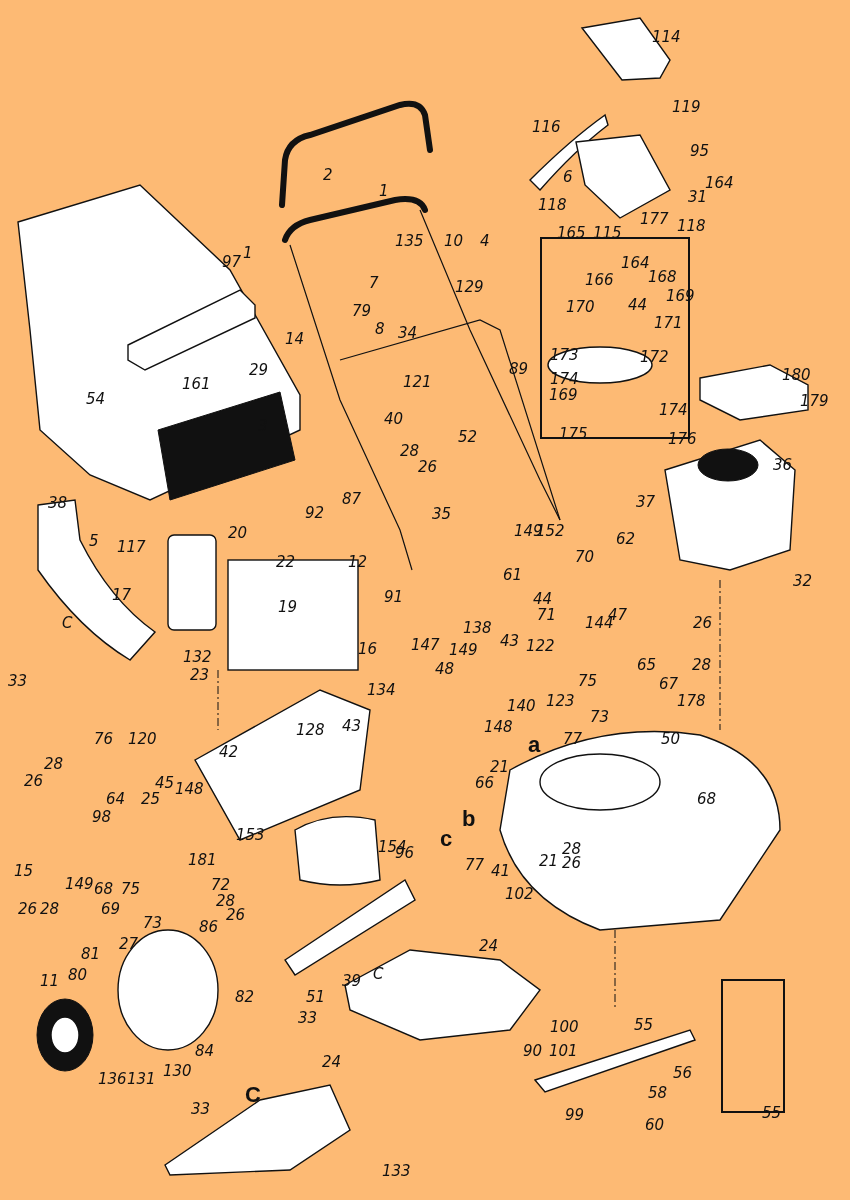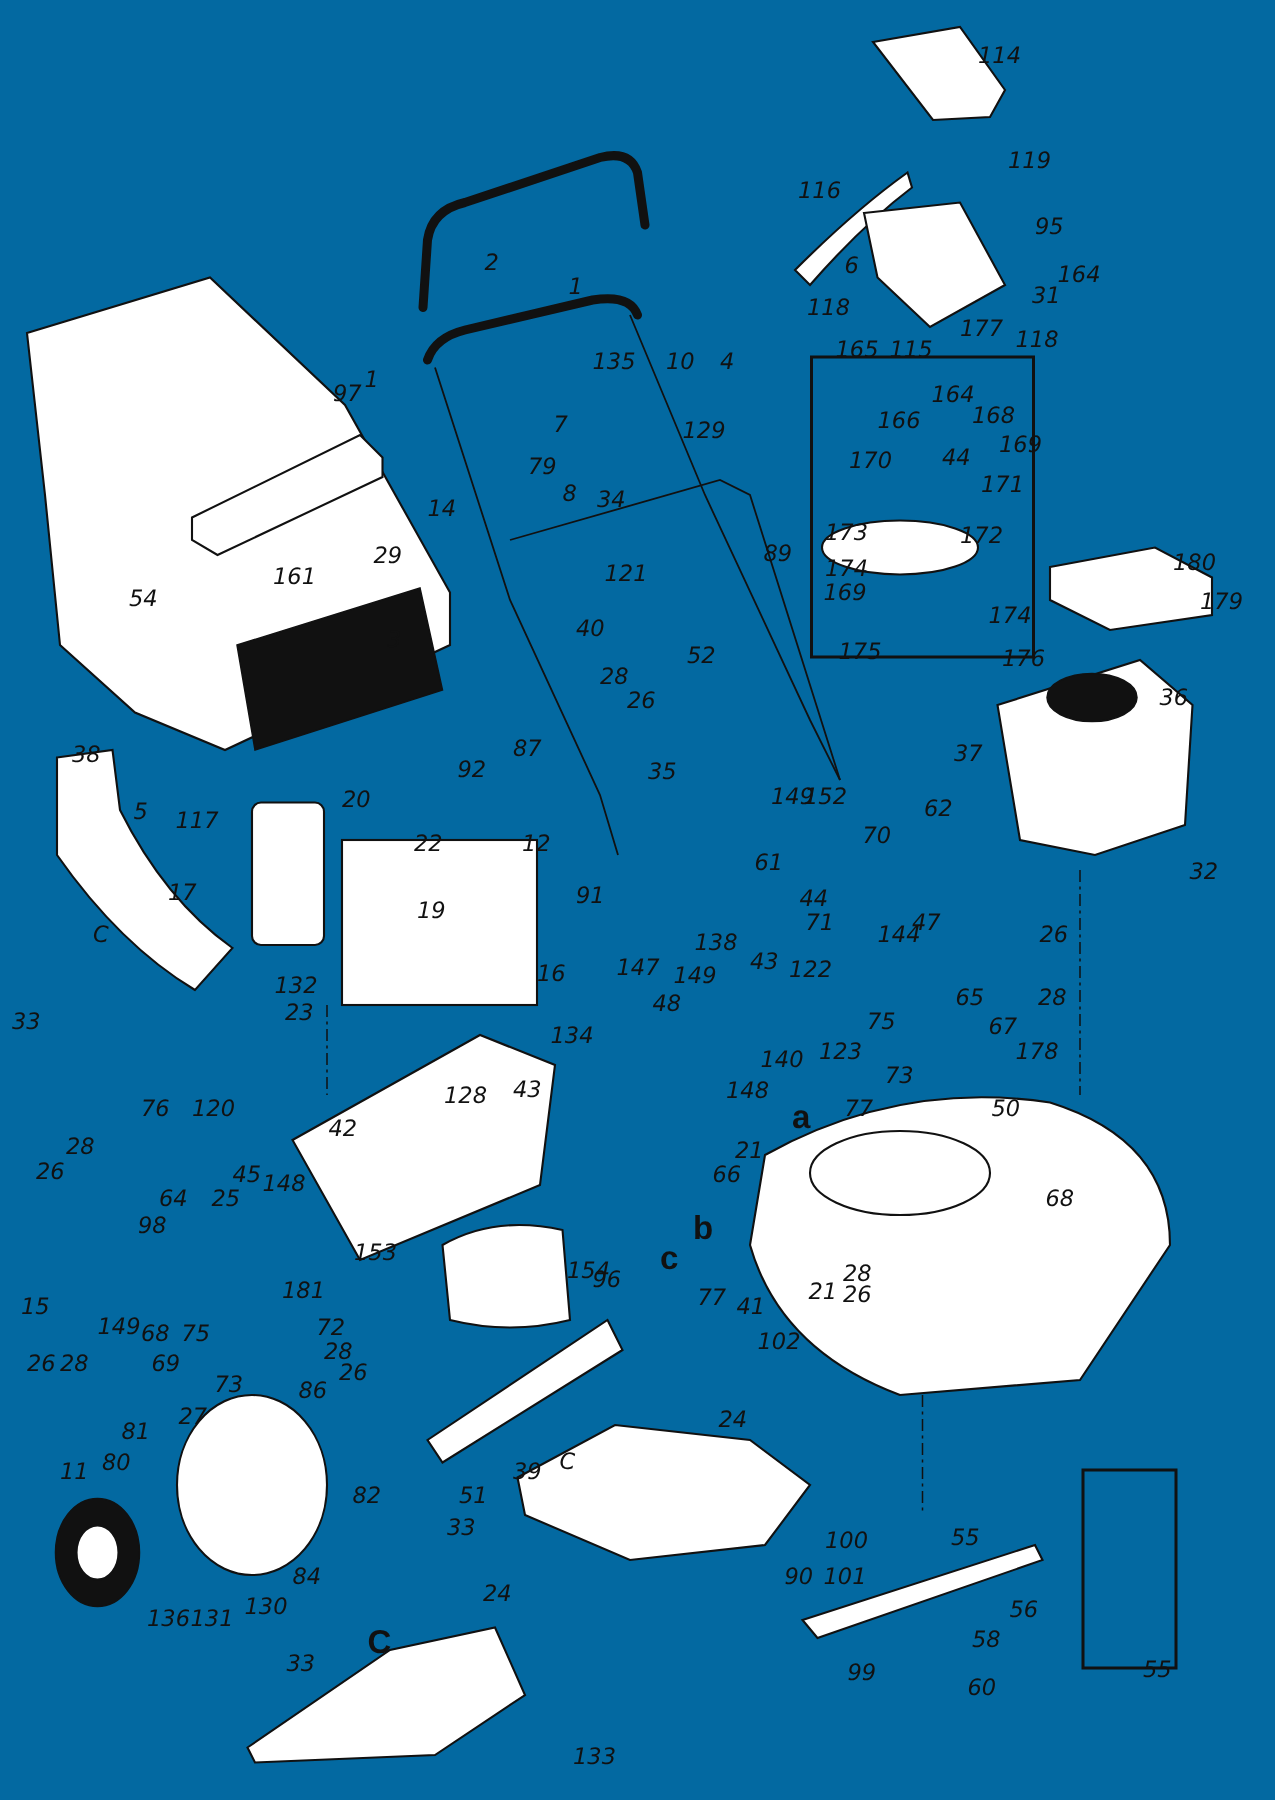--- a/index.html
+++ b/index.html
@@ -1,16 +1,16 @@
 <!DOCTYPE html>
 <html><head>
 <meta charset="utf-8">
 <style>
   html,body{margin:0;padding:0;background:#fff;}
-  #canvas{position:relative;width:850px;height:1200px;background:#0369a1;overflow:hidden;}
+  #canvas{position:relative;width:850px;height:1200px;background:#fdba74;overflow:hidden;}
   svg{position:absolute;left:0;top:0;}
   .lbl{font-family:"DejaVu Sans",sans-serif;font-style:italic;font-size:15px;fill:#111;}
   .lbl-big{font-family:"Liberation Sans",sans-serif;font-weight:bold;font-size:22px;fill:#111;}
   .ln{stroke:#111;stroke-width:1.2;fill:none;}
   .thick{stroke:#111;stroke-width:6;fill:none;stroke-linecap:round;}
   .part{stroke:#111;stroke-width:1.4;fill:#fff;}
   .dark{fill:#111;stroke:#111;}
   .dash{stroke:#111;stroke-width:1;fill:none;stroke-dasharray:8 3 2 3;}
   .box{stroke:#111;stroke-width:2;fill:none;}
 </style>

